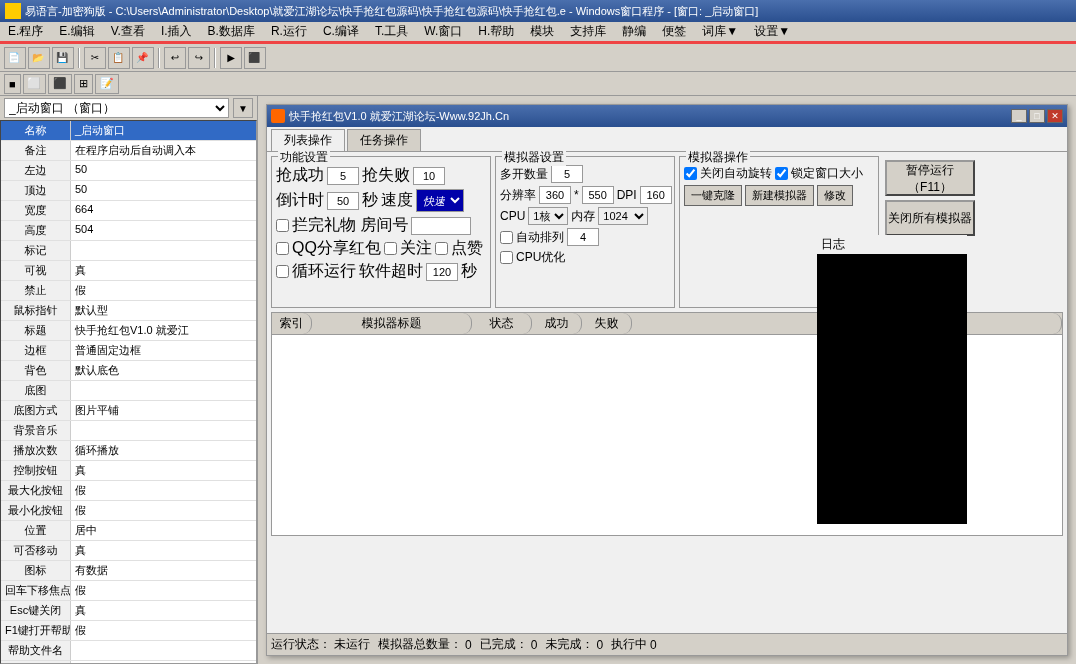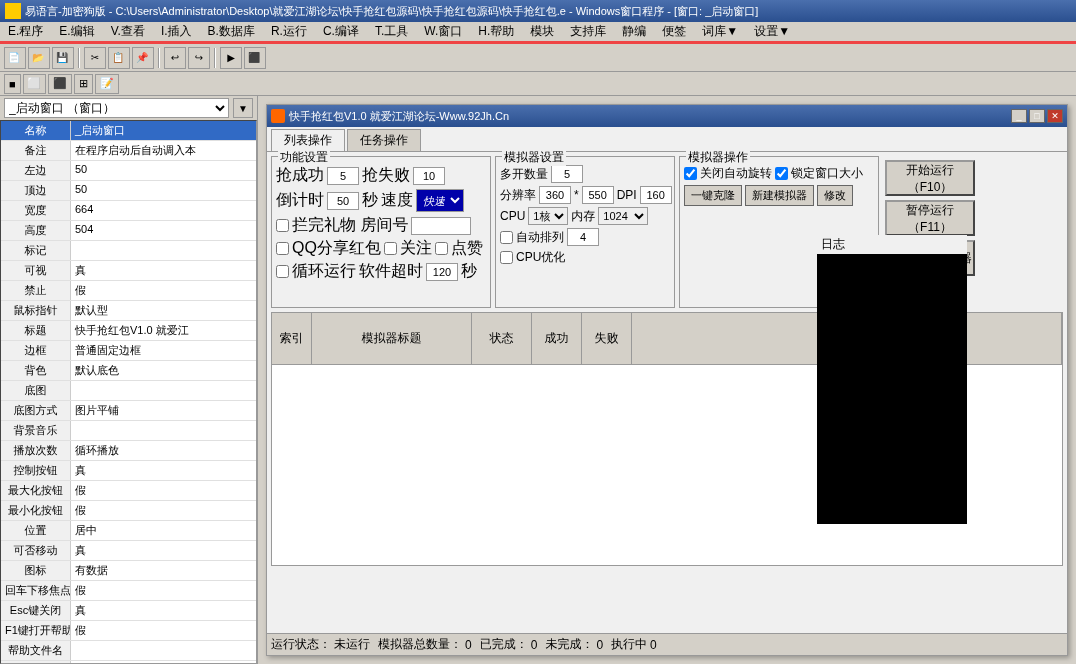--- a/index.html
+++ b/index.html
@@ -314,24 +314,25 @@
       background: black;
       flex: 1;
       height: calc(100% - 20px);
     }
     .table-header {
       display: flex;
       background: #d4d0c8;
       border-bottom: 1px solid #999;
     }
     .th {
-      padding: 17px 4px;
+      padding: 2px 4px;
       border-right: 1px solid #999;
       font-size: 12px;
       text-align: center;
+      border-radius: 9px;
     }
 
     
     .status-bar {
       position: absolute;
       bottom: 0;
       left: 0;
       right: 0;
       height: 22px;
       background: #d4d0c8;
@@ -635,21 +636,20 @@
             </div>
             <div class="simop-row">
               <button class="simop-btn">一键克隆</button>
               <button class="simop-btn">新建模拟器</button>
               <button class="simop-btn">修改</button>
             </div>
           </div>
         </div>
 
         <div class="right-btns">
-          <button class="big-btn">开始运行（F10）</button>
           <button class="big-btn">暂停运行（F11）</button>
           <button class="big-btn">关闭所有模拟器</button>
         </div>
       </div>
 
       <div style="margin:0 4px 4px; border:1px solid #999; background:white; flex:1;">
         <div class="table-header">
           <div class="th" style="width:40px;">索引</div>
           <div class="th" style="width:160px;">模拟器标题</div>
           <div class="th" style="width:60px;">状态</div>

